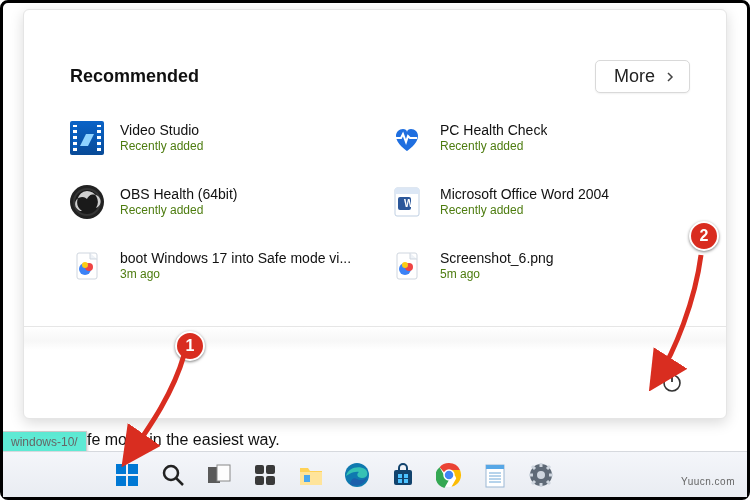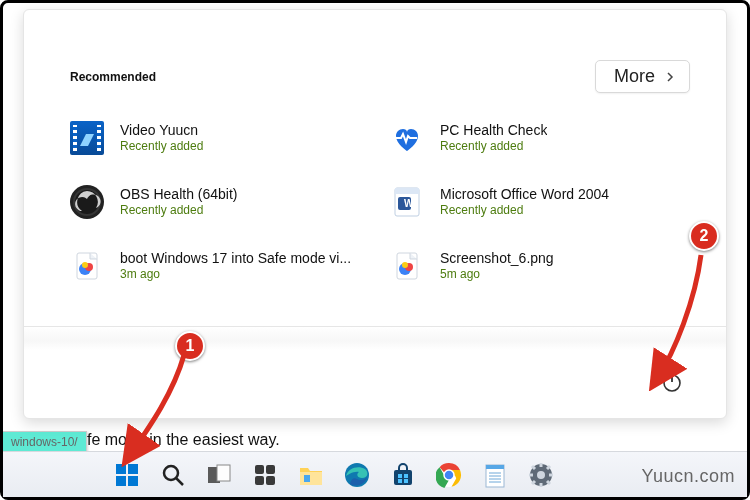--- a/index.html
+++ b/index.html
@@ -1,21 +1,21 @@
 <!DOCTYPE html>
 <html><head>
 <meta charset="utf-8">
 <style>
   * { box-sizing: border-box; margin: 0; padding: 0; }
   html, body { width: 750px; height: 500px; overflow: hidden; font-family: "Segoe UI", Arial, sans-serif; }
   .frame { width: 750px; height: 500px; border: 3px solid #000; border-radius: 8px; background: #fff; position: relative; }
   .panel { position: absolute; left: 20px; top: 6px; right: 20px; height: 410px; background: #fff; border: 1px solid #e5e5e5; border-radius: 6px; box-shadow: 0 4px 14px rgba(0,0,0,0.15); overflow: hidden; }
   .panel-inner { padding: 26px 36px 0 46px; height: 100%; position: relative; }
   .section-head { display: flex; justify-content: space-between; align-items: center; margin: 24px 0 28px 0; }
-  .section-title { font-size: 12px; font-weight: 600; color: #111; text-align: center; }
+  .section-title { font-size: 18px; font-weight: 600; color: #111; text-align: center; }
   .more-btn { display: inline-flex; align-items: center; gap: 10px; padding: 5px 14px 5px 18px; font-size: 18px; border: 1px solid #d9d9d9; border-radius: 5px; background: #fff; color: #222; cursor: pointer; box-shadow: 0 1px 2px rgba(0,0,0,0.06); }
   .more-btn svg { width: 10px; height: 10px; }
   .grid { display: grid; grid-template-columns: 1fr 1fr; column-gap: 20px; row-gap: 30px; }
   .item { display: flex; align-items: center; gap: 16px; cursor: pointer; }
   .icon { width: 34px; height: 34px; display: flex; align-items: center; justify-content: center; }
   .texts { display: flex; flex-direction: column; line-height: 1.25; }
   .label { font-size: 14px; color: #111; white-space: nowrap; overflow: hidden; text-overflow: ellipsis; max-width: 250px; }
   .sub { font-size: 12px; color: #4d7c0f; }
   .divider { position: absolute; left: 0; right: 0; bottom: 68px; height: 24px; border-top: 1px solid #e6e6e6; background: linear-gradient(#fff, #f7f7f7 60%, #fff); }
   .power { position: absolute; right: 42px; bottom: 24px; width: 24px; height: 24px; cursor: pointer; }
@@ -23,21 +23,21 @@
   .bg-text { position: absolute; left: 84px; bottom: 48px; font-size: 16px; color: #111; }
   .tab-fragment { position: absolute; left: 0; bottom: 44px; padding: 3px 8px; background: #5eead4; border: 1px solid #ccc; border-left: none; font-size: 12px; color: #666; box-shadow: 1px 1px 2px rgba(0,0,0,0.15); }
 
   .taskbar { position: absolute; left: 0; right: 0; bottom: 0; height: 46px; background: linear-gradient(#f4f6fa, #e9ecf2); border-top: 1px solid #d6d9de; display: flex; align-items: center; padding-left: 110px; gap: 18px; }
   .tb-btn { width: 28px; height: 28px; display: flex; align-items: center; justify-content: center; cursor: pointer; border-radius: 3px; }
 
   .callout { position: absolute; width: 30px; height: 30px; border-radius: 50%; background: #d92d20; border: 2px solid #fff; color: #fff; font-weight: 700; font-size: 16px; display: flex; align-items: center; justify-content: center; box-shadow: 0 1px 3px rgba(0,0,0,0.5); }
   .c1 { left: 172px; top: 328px; }
   .c2 { right: 28px; top: 218px; }
   .arrow-svg { position: absolute; pointer-events: none; }
-  .watermark { position: absolute; right: 12px; bottom: 10px; font-size: 18px; color: #666; font-family: Arial, sans-serif; letter-spacing: .5px; }
+  .watermark { position: absolute; right: 12px; bottom: 10px; font-size: 10px; color: #666; font-family: Arial, sans-serif; letter-spacing: .5px; }
 
   
   .ic-video { background: linear-gradient(#0a63c7,#084a97); border-radius: 2px; }
   .ic-obs { background: #222; border-radius: 50%; }
 </style>
 </head>
 <body>
 
 <div class="frame">
 
@@ -68,21 +68,21 @@
                 <rect x="3" y="18" width="4" height="3" fill="#0a63c7"></rect>
                 <rect x="3" y="24" width="4" height="3" fill="#0a63c7"></rect>
                 <rect x="27" y="6" width="4" height="3" fill="#0a63c7"></rect>
                 <rect x="27" y="12" width="4" height="3" fill="#0a63c7"></rect>
                 <rect x="27" y="18" width="4" height="3" fill="#0a63c7"></rect>
                 <rect x="27" y="24" width="4" height="3" fill="#0a63c7"></rect>
                 <polygon points="10,25 18,25 24,13 16,13" fill="#8fd3ff"></polygon>
               </svg>
           </div>
           <div class="texts">
-            <span class="label">Video Yuucn</span>
+            <span class="label">Video Studio</span>
             <span class="sub">Recently added</span>
           </div>
         </div>
 
         <div class="item">
           <div class="icon">
             <svg width="34" height="34" viewBox="0 0 34 34">
                 <path d="M17 30s-11-7-11-15c0-4 3-7 7-7 2 0 4 1 4 3 0-2 2-3 4-3 4 0 7 3 7 7 0 8-11 15-11 15z" fill="#1f6fe0"></path>
                 <path d="M6 17h5l2-4 3 8 2-6 2 2h7" fill="none" stroke="#fff" stroke-width="2"></path>
               </svg>

